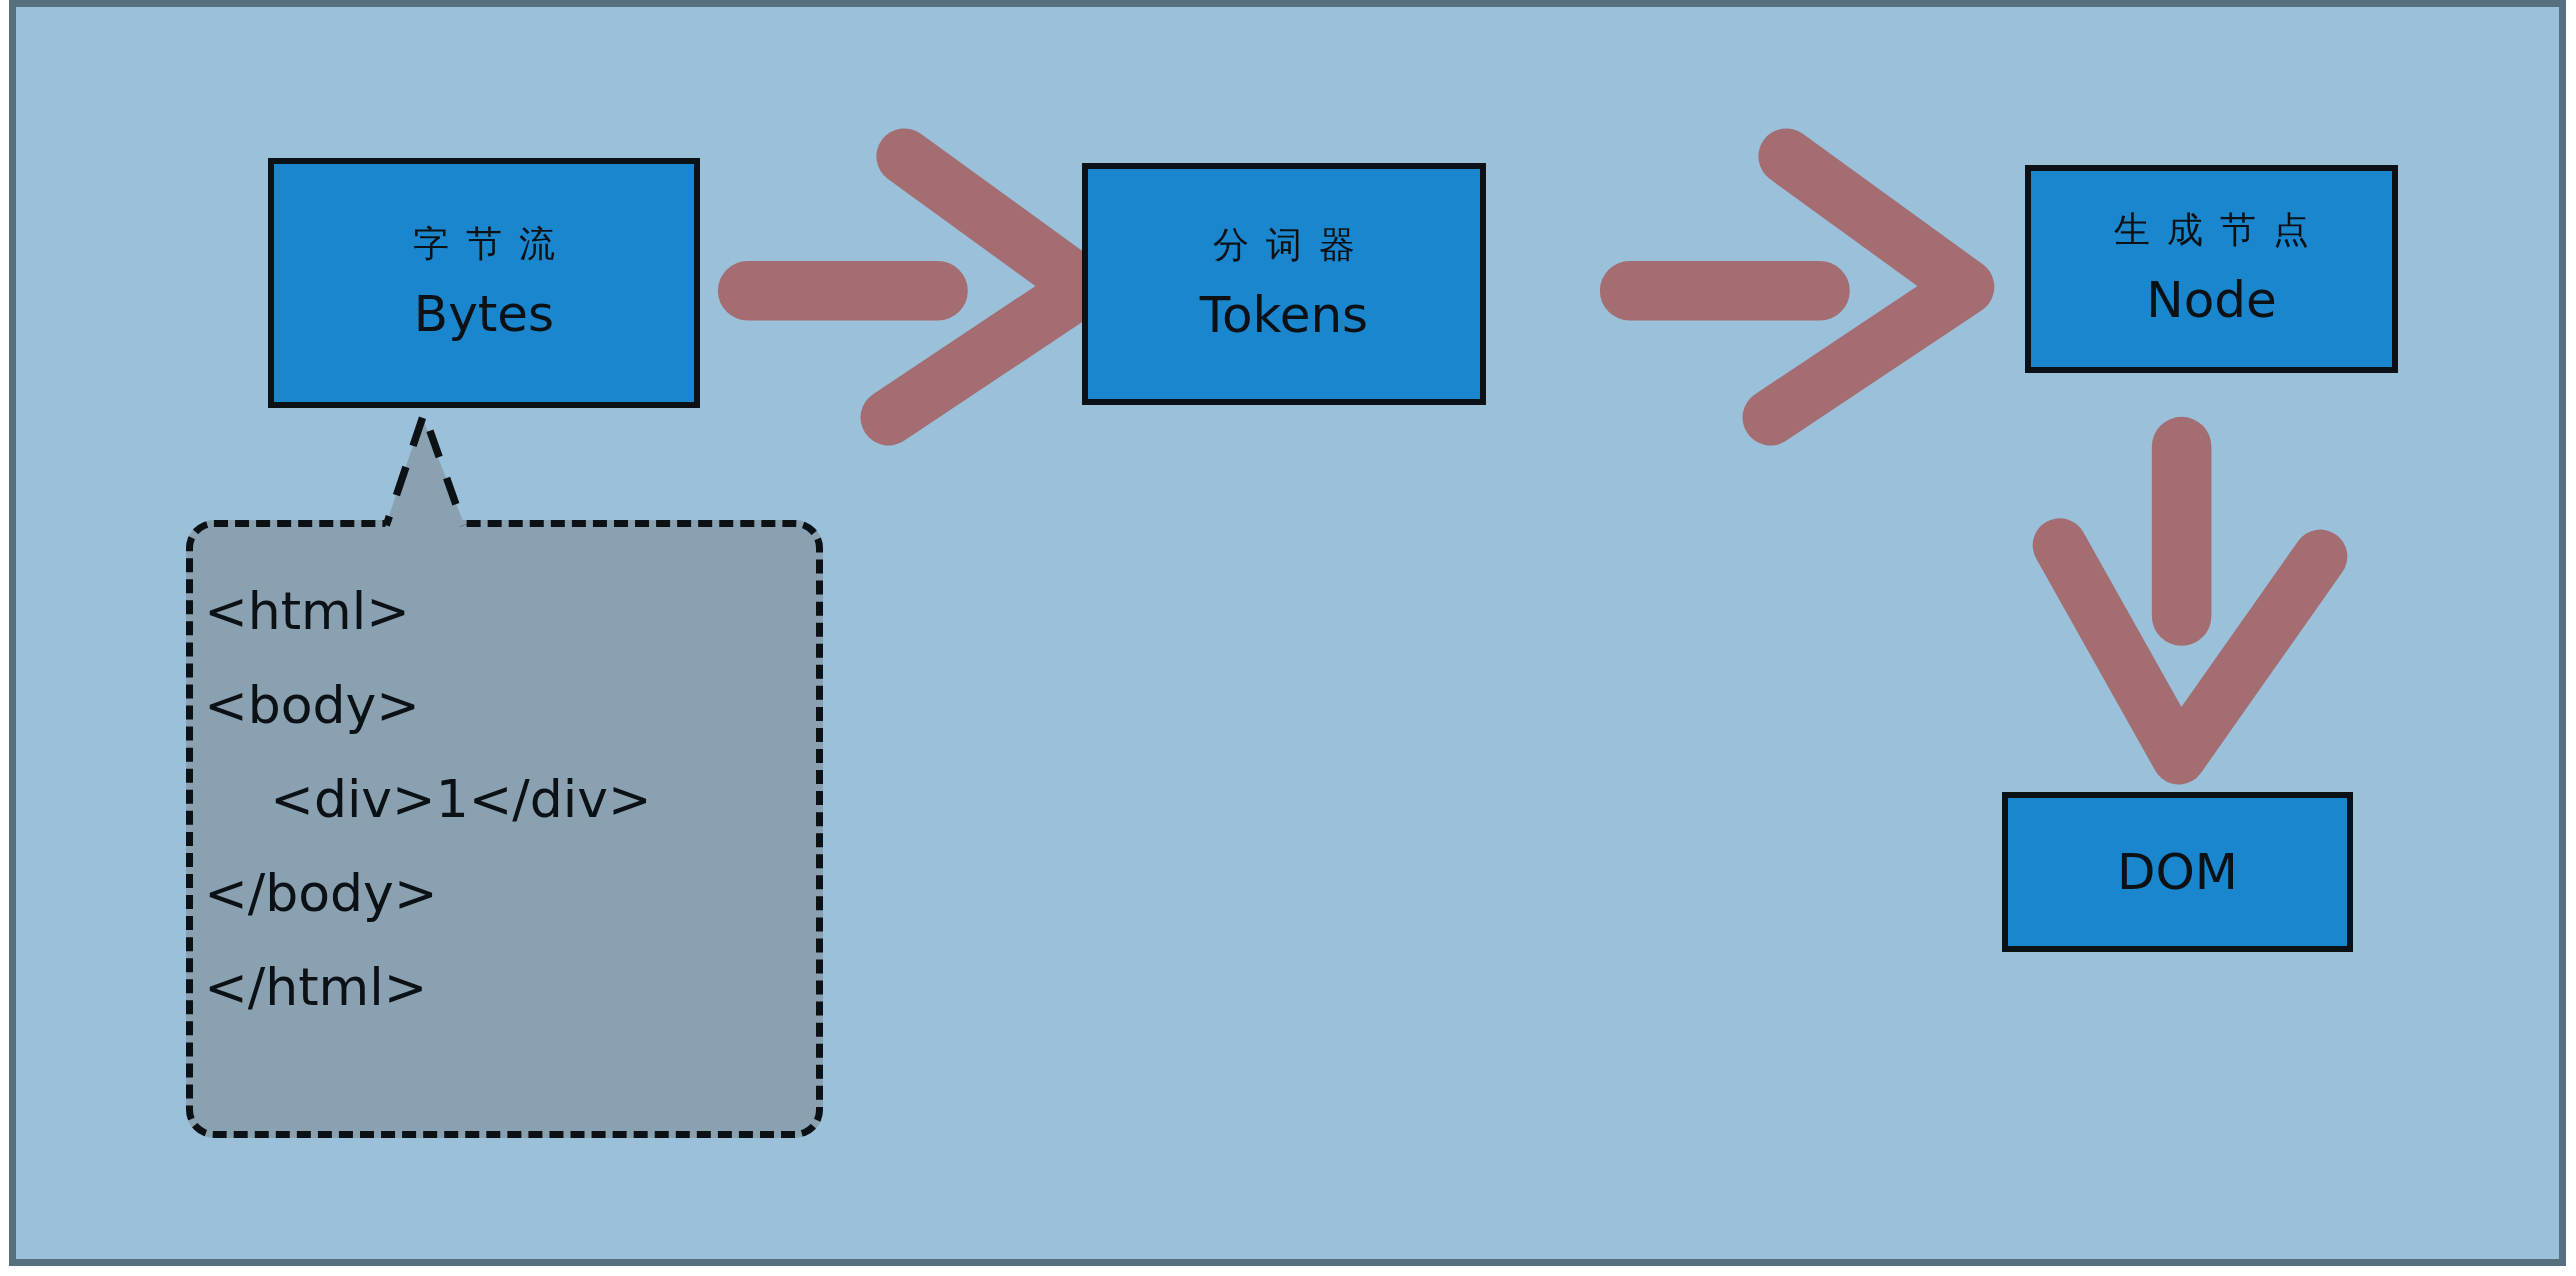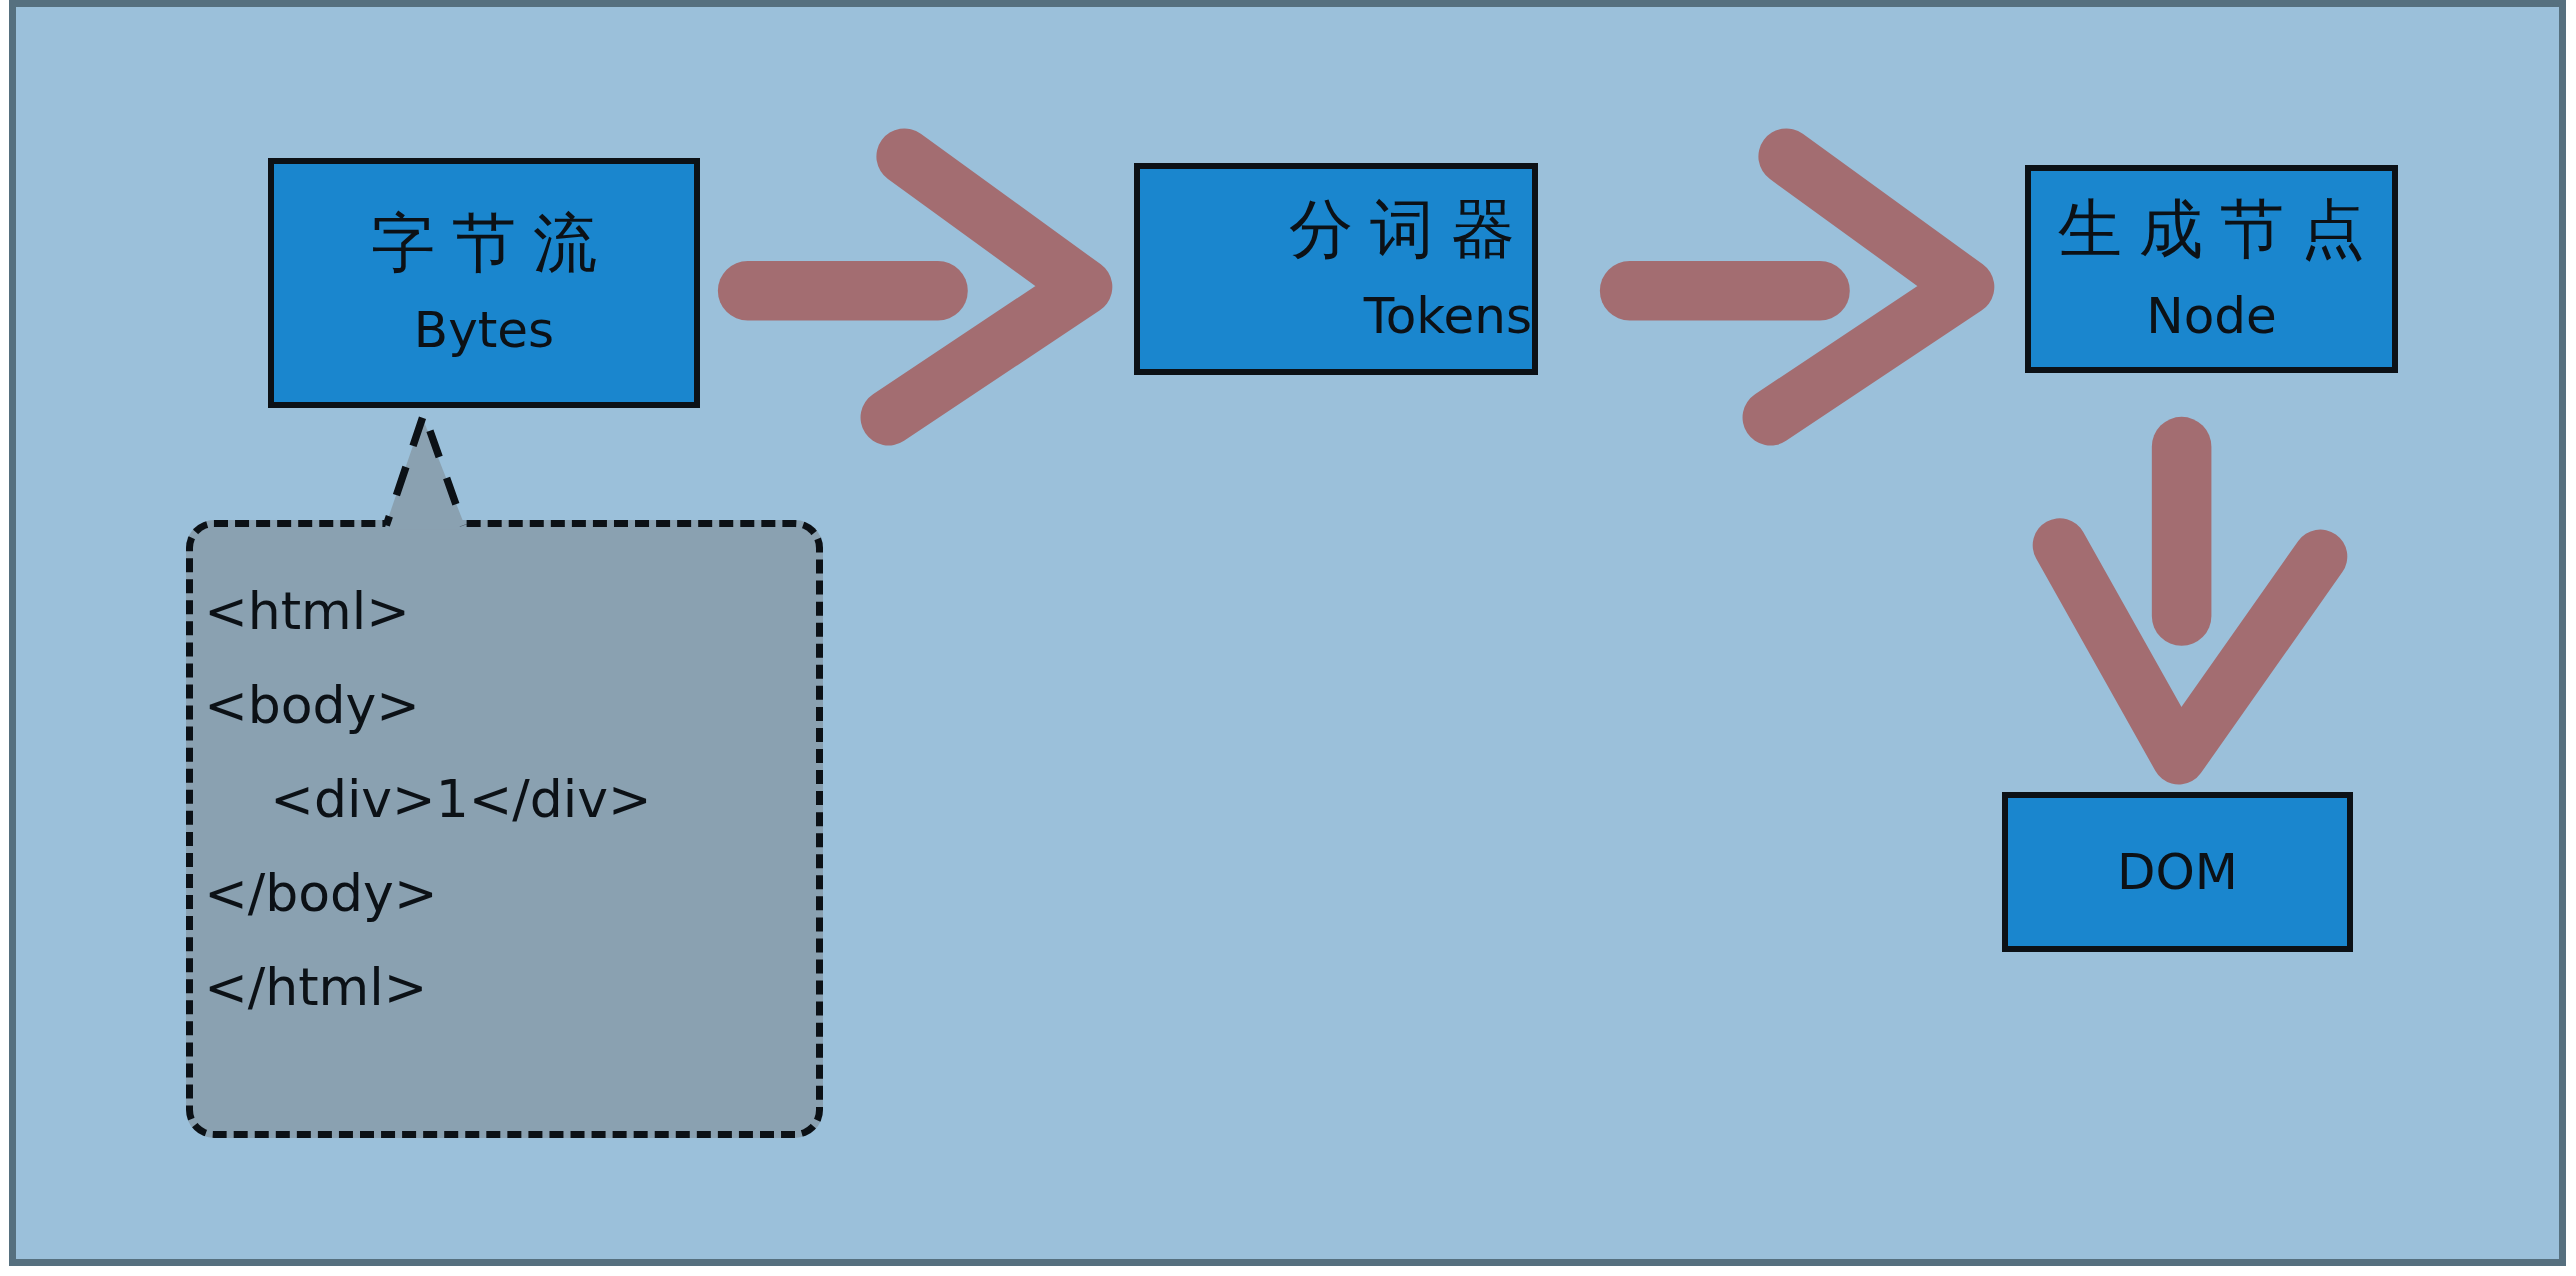--- a/index.html
+++ b/index.html
@@ -25,25 +25,25 @@
     box-sizing: border-box;
     background: #1a86ce;
     border: 6.5px solid #0c1116;
     display: flex;
     flex-direction: column;
     align-items: center;
     justify-content: center;
     gap: 24px;
   }
   .box-bytes  { left: 268px;  top: 158px; width: 432px; height: 250px; }
-  .box-tokens { left: 1134px; top: 163px; width: 404px; height: 212px; align-items: flex-end; }
+  .box-tokens { left: 1082px; top: 163px; width: 404px; height: 242px; }
   .box-node   { left: 2025px; top: 165px; width: 373px; height: 208px; }
   .box-dom    { left: 2002px; top: 792px; width: 351px; height: 160px; }
   .label-zh {
-    font-size: 64px;
+    font-size: 36px;
     letter-spacing: 17px;
     text-indent: 17px;
     line-height: 1.1;
     white-space: nowrap;
   }
   .label-en {
     font-size: 50px;
     line-height: 1.1;
     white-space: nowrap;
   }

